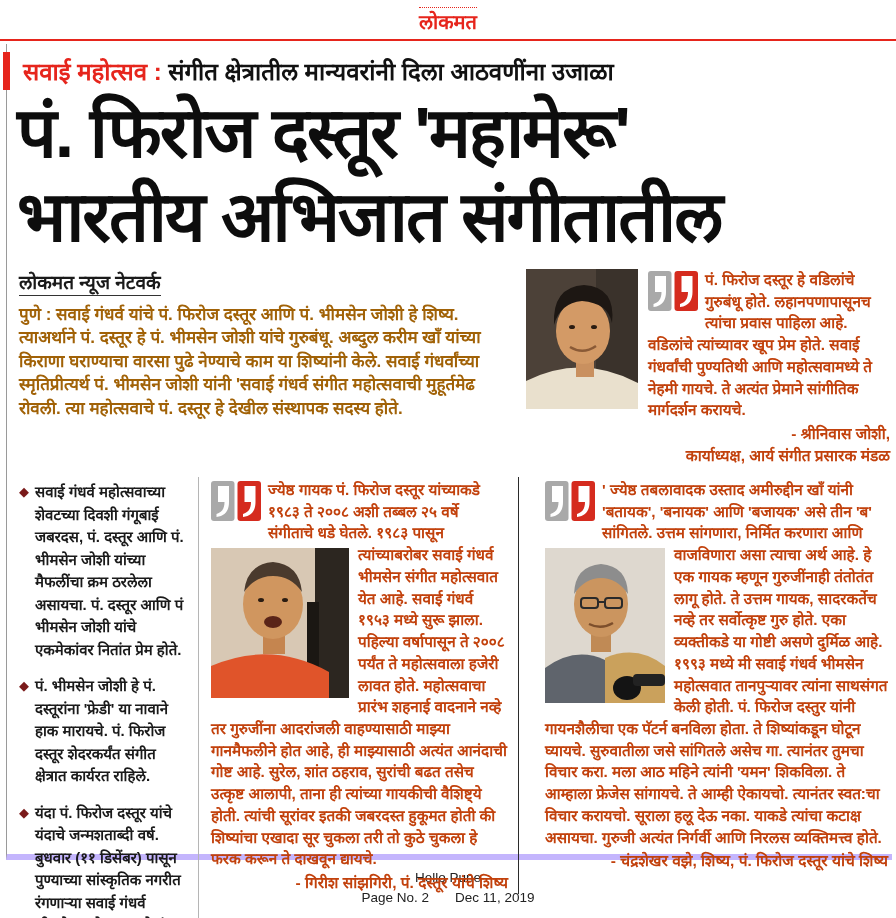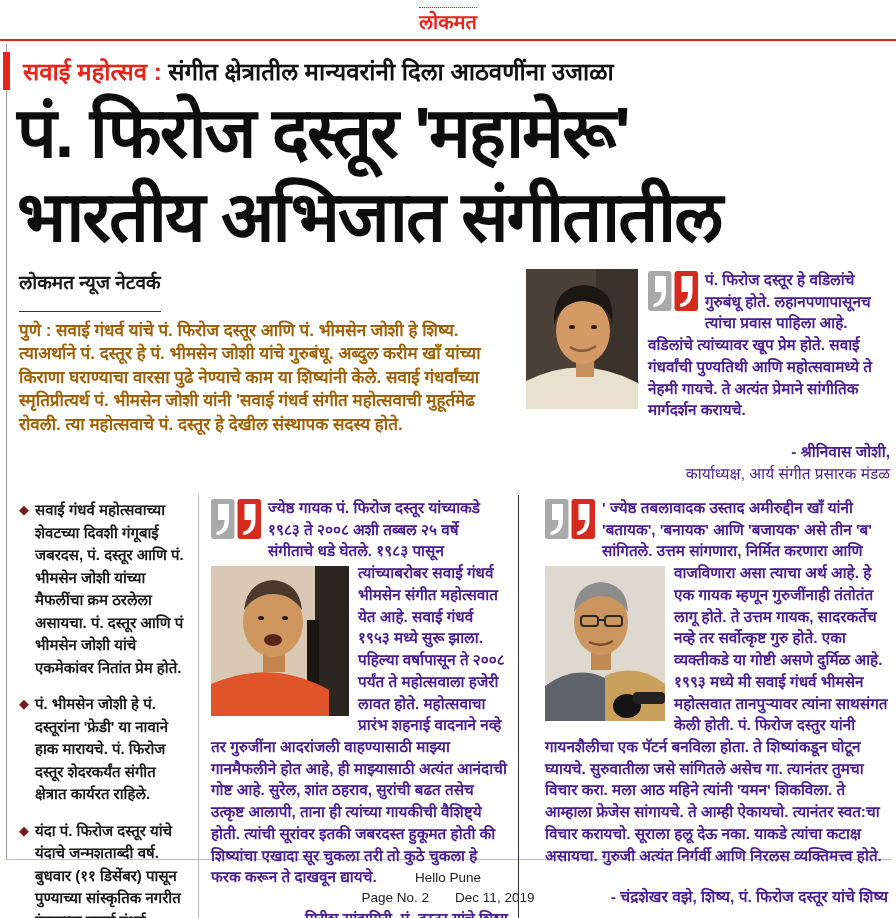--- a/index.html
+++ b/index.html
@@ -12,52 +12,52 @@
   
   .masthead { text-align:center; padding:7px 0 4px 0; }
   .masthead .logo {
     color:#e6251c; font-weight:bold; font-size:20px; letter-spacing:0px;
     display:inline-block; border-top:1px dotted #e6251c;
   }
   .top-rule { border:0; border-top:2px solid #e6251c; }
   
   .article {
     position:relative; margin:3px 4px 0 6px;
-    border-left:1px solid #9a9a9a; border-bottom:1px solid #c4b5fd;
+    border-left:1px solid #9a9a9a; border-bottom:6px solid #c4b5fd;
     padding:0 2px 2px 8px; height:816px;
   }
   
   .kicker { position:relative; padding:10px 0 2px 8px; font-size:24px; font-weight:bold; }
   .kicker::before {
     content:""; position:absolute; left:-12px; top:8px; width:7px; height:38px; background:#e6251c;
   }
   .kicker .k-label { color:#e6251c; }
   .kicker .k-text { color:#111; }
   
   .headline {
     font-size:70px; line-height:1.2; font-weight:bold; letter-spacing:-2px;
     color:#0d0d0d; padding:2px 0 6px 2px;
   }
   
   .rowA { display:flex; gap:10px; margin-top:4px; }
   .intro-col { flex:1; min-width:0; padding-left:4px; }
   .byline {
     font-size:19px; font-weight:bold; border-bottom:1px solid #333;
-    display:inline-block; padding-bottom:16px; margin-bottom:7px;
+    display:inline-block; padding-bottom:0; margin-bottom:7px;
   }
   .intro-text { font-size:17px; line-height:1.38; font-weight:700; color:#a16207; }
   .photoframe { flex:0 0 auto; overflow:hidden; background:#ccc; }
   .photo1 { width:112px; height:140px; }
   .quote1col { flex:0 0 242px; }
   
-  .quote { font-size:15.3px; line-height:1.42; font-weight:600; color:#4c1d95; }
+  .quote { font-size:15.3px; line-height:1.42; font-weight:600; color:#c2410c; }
   .qicon { float:left; width:50px; height:40px; margin:2px 7px 2px 0; }
   .qicon svg { display:block; width:100%; height:100%; }
-  .qattrib { text-align:right; font-weight:bold; font-size:15.5px; margin-top:20px; }
-  .qattrib2 { text-align:right; font-weight:normal; font-size:15.5px; }
+  .qattrib { text-align:right; font-weight:bold; font-size:15.5px; margin-top:2px; }
+  .qattrib2 { text-align:right; font-weight:bold; font-size:15.5px; }
   .qphoto { float:left; clear:left; margin:4px 9px 3px 0; }
   .photo2 { width:138px; height:150px; }
   .photo3 { width:120px; height:155px; }
   
   .rowBC { display:flex; margin-top:10px; }
   .bullets-col {
     flex:0 0 184px; border-right:1px solid #b5b5b5; padding:4px 10px 0 4px;
     font-size:15px; line-height:1.5; font-weight:600;
   }
   .bullet { display:flex; gap:6px; margin-bottom:14px; }

